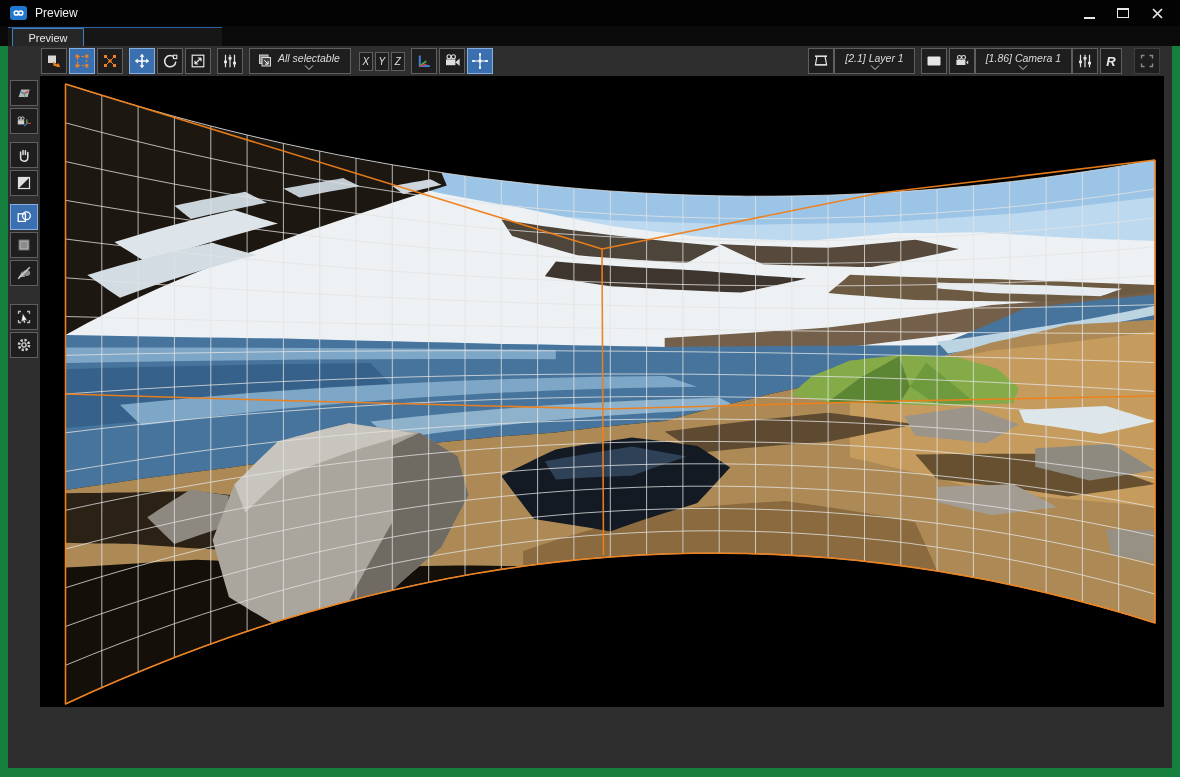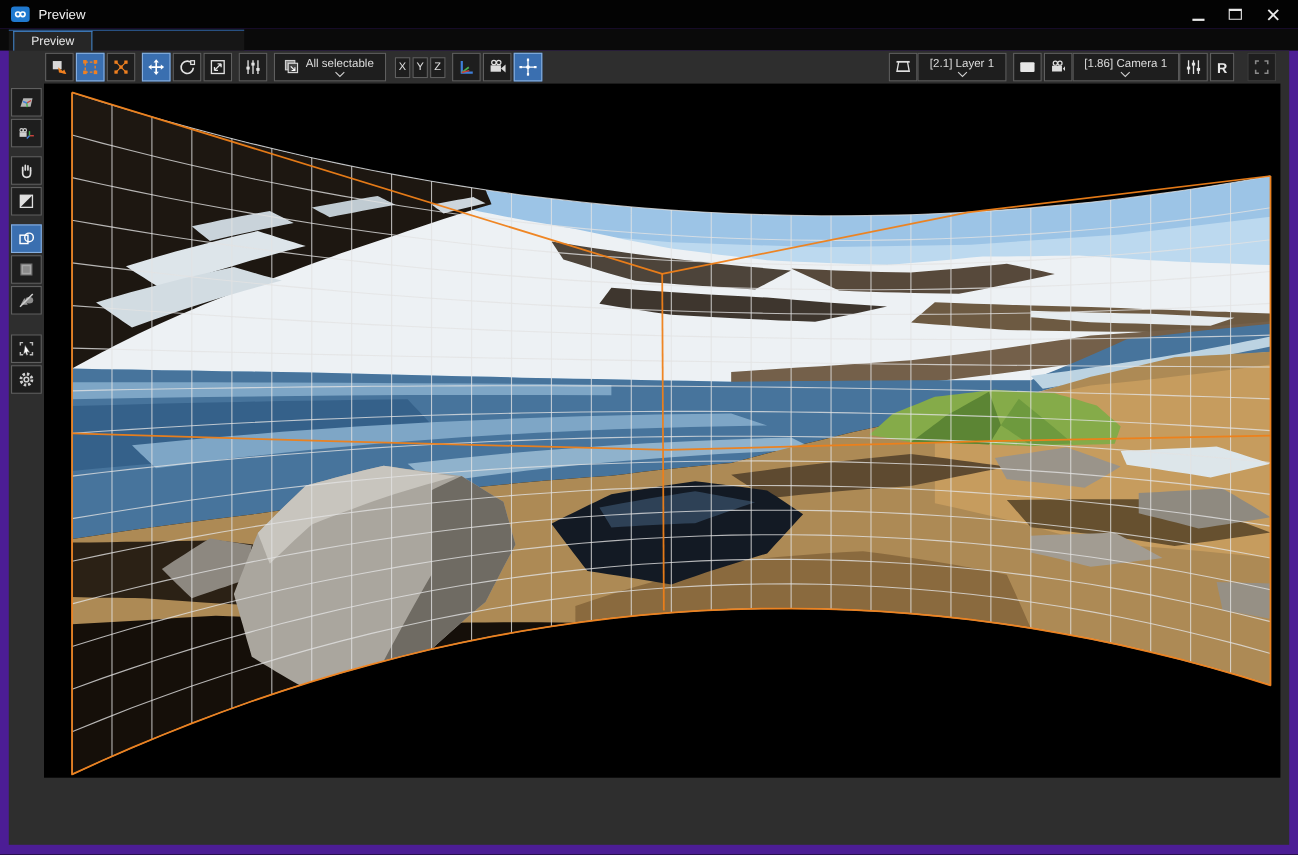--- a/index.html
+++ b/index.html
@@ -1,34 +1,34 @@
 <!DOCTYPE html>
 <html><head>
 <meta charset="utf-8">
 <style>
   * { margin:0; padding:0; box-sizing:border-box; }
   html,body { width:1180px; height:777px; background:#000; }
   body { font-family:"Liberation Sans", sans-serif; color:#e6e6e6; }
-  .window { position:relative; width:1180px; height:777px; background:#4c1d95; overflow:hidden; }
+  .window { position:relative; width:1180px; height:777px; background:#15803d; overflow:hidden; }
 
   
   .titlebar { position:absolute; left:0; top:0; width:100%; height:26px; background:#030303; display:flex; align-items:center; }
   .logo { margin-left:10px; display:flex; }
   .title { margin-left:8px; font-size:12px; color:#f2f2f2; }
   .wincontrols { margin-left:auto; display:flex; align-items:center; gap:22px; padding-right:16px; }
   .minbtn { width:11px; height:12px; border-bottom:2px solid #e8e8e8; }
   .maxbtn { width:12px; height:10px; border:1px solid #e8e8e8; border-top:2px solid #e8e8e8; }
 
   
   .tabbar { position:absolute; left:0; top:26px; width:100%; height:20px; background:#0a0a0a; }
   .tabstrip { position:absolute; left:8px; top:1px; width:214px; height:19px; background:#161616; border-top:1px solid #2d5f9c; }
   .tab { position:absolute; left:4px; top:0; width:72px; height:19px; background:#262626; border:1px solid #3f7fc1; border-bottom:none; display:flex; align-items:center; justify-content:center; font-size:11px; color:#e8e8e8; }
 
   
-  .content { position:absolute; left:8px; top:46px; width:1164px; height:722px; background:#2e2e2e; }
+  .content { position:absolute; left:8px; top:46px; width:1164px; height:722px; background:#2e2e2e;font-style:italic; }
 
   
   .toolbar { position:absolute; left:0; top:0; width:100%; height:30px; display:flex; align-items:center; padding-left:33px; padding-right:12px; }
   .tbtn { width:26px; height:26px; background:#1e1e1e; border:1px solid #5f5f5f; display:flex; align-items:center; justify-content:center; flex:0 0 auto; }
   .tbtn + .tbtn { margin-left:2px; }
   .tbtn.active { background:#3a6fb0; border-color:#86aede; }
   .tbtn.dim { border-color:#3f3f3f; }
   .tgap { width:6px; flex:0 0 auto; }
   .ddbtn { height:26px; background:#1e1e1e; border:1px solid #5f5f5f; display:flex; align-items:center; padding:0 6px; flex:0 0 auto; }
   .ddlabel { display:flex; flex-direction:column; align-items:center; font-size:10.5px; color:#dcdcdc; line-height:11px; padding:0 4px; }

